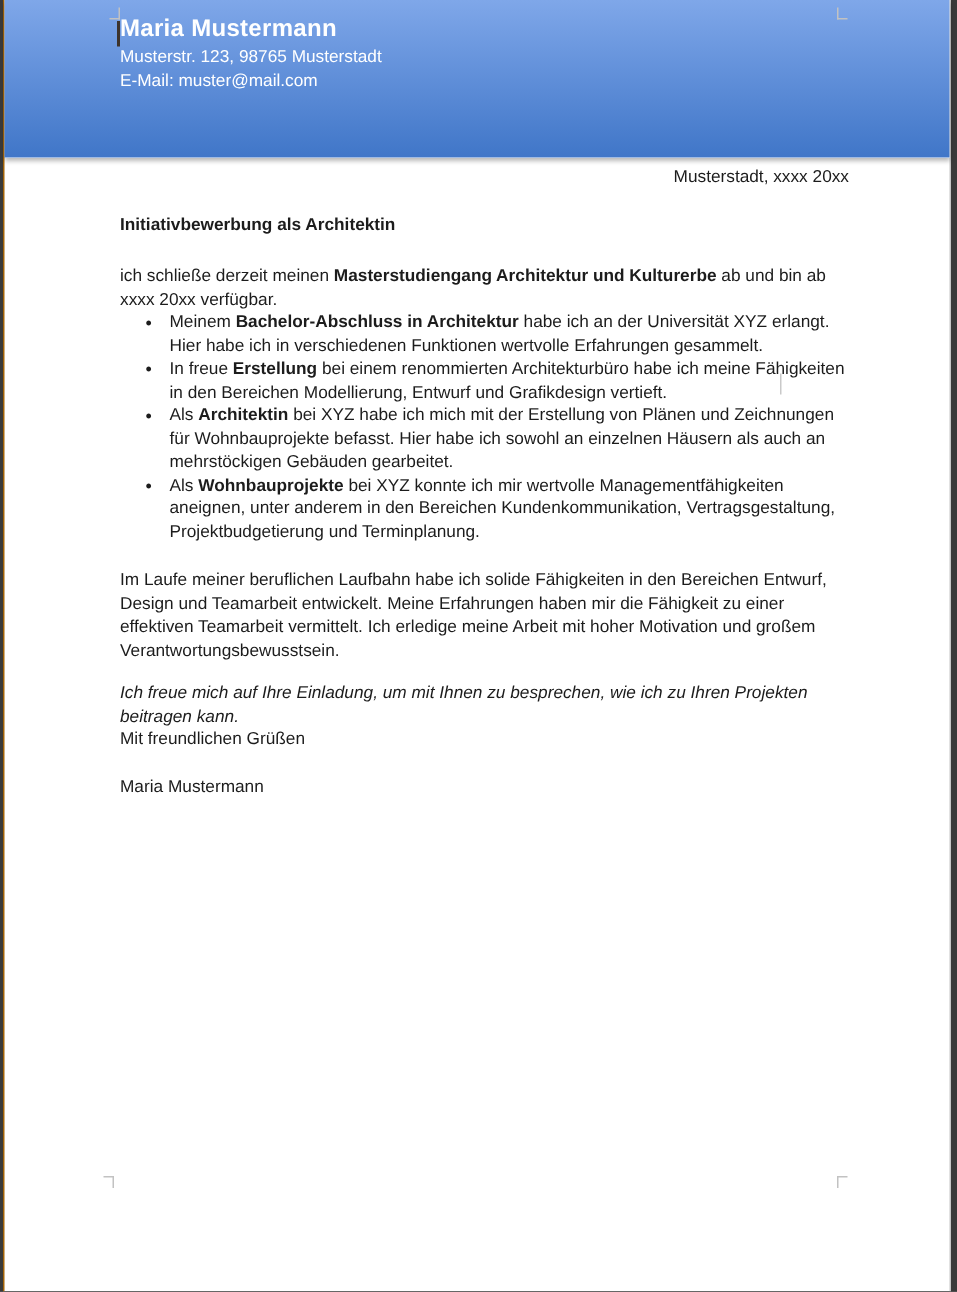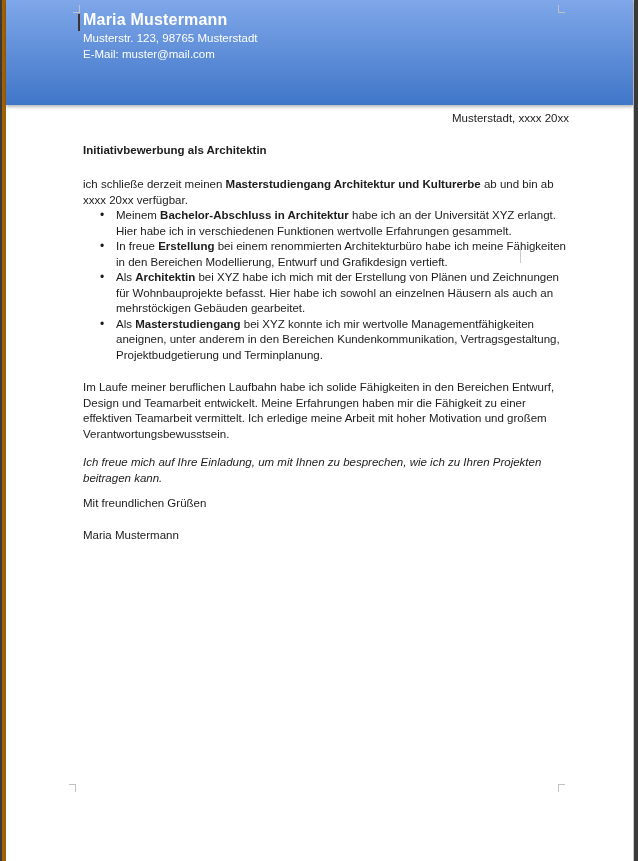--- a/index.html
+++ b/index.html
@@ -18,21 +18,21 @@
     background:var(--app-bg);
     overflow:hidden;
     font-family:"Liberation Sans","DejaVu Sans",sans-serif;
     color:var(--text);
   }
   .page{
     position:absolute;
     left:2px;top:0;
     width:632px;height:861px;
     background:var(--page-bg);
-    border-left:4px solid #a16207;
+    border-left:1px solid #a16207;
     border-right:1px solid #c6c6c6;
   }
   
   .header{
     position:relative;
     width:100%;height:105px;
     background:linear-gradient(to bottom,var(--hdr-top),var(--hdr-bottom));
     box-shadow:0 2px 3px rgba(0,0,0,0.28);
     color:#ffffff;
     padding:9px 0 0 77px;
@@ -64,21 +64,21 @@
     padding-left:33px;
   }
   ul.points li::before{
     content:"\2022";
     position:absolute;
     left:17px;top:0;
     font-size:12px;
   }
   .p2{margin-top:17px;}
   .p3{margin-top:13px;font-style:italic;}
-  .closing{margin-top:10px;}
+  .closing{margin-top:0;}
   .signature{margin-top:16px;}
   b{font-weight:bold;}
   
   .corner{position:absolute;width:7px;height:8px;}
   .corner.tl{left:73px;top:5px;border-right:1px solid var(--mark);border-bottom:1px solid var(--mark);}
   .corner.tr{left:558px;top:5px;border-left:1px solid var(--mark);border-bottom:1px solid var(--mark);}
   .corner.bl{left:69px;top:784px;border-right:1px solid var(--mark);border-top:1px solid var(--mark);}
   .corner.br{left:558px;top:784px;border-left:1px solid var(--mark);border-top:1px solid var(--mark);}
   
   .caret{
@@ -109,21 +109,21 @@
     <div class="content">
       <div class="date">Musterstadt, xxxx 20xx</div>
       <div class="subject">Initiativbewerbung als Architektin</div>
 
       <div class="p-intro"><span>ich schließe derzeit meinen </span><b>Masterstudiengang Architektur und Kulturerbe</b><span> ab und bin ab xxxx 20xx verfügbar.</span></div>
 
       <ul class="points">
         <li><span>Meinem </span><b>Bachelor-Abschluss in Architektur</b><span> habe ich an der Universität XYZ erlangt. Hier habe ich in verschiedenen Funktionen wertvolle Erfahrungen gesammelt.</span></li>
         <li><span>In freue </span><b>Erstellung</b><span> bei einem renommierten Architekturbüro habe ich meine Fähigkeiten in den Bereichen Modellierung, Entwurf und Grafikdesign vertieft.</span></li>
         <li><span>Als </span><b>Architektin</b><span> bei XYZ habe ich mich mit der Erstellung von Plänen und Zeichnungen für Wohnbauprojekte befasst. Hier habe ich sowohl an einzelnen Häusern als auch an mehrstöckigen Gebäuden gearbeitet.</span></li>
-        <li><span>Als </span><b>Masterstudiengang</b><span> bei XYZ konnte ich mir wertvolle Managementfähigkeiten aneignen, unter anderem in den Bereichen Kundenkommunikation, Vertragsgestaltung, Projektbudgetierung und Terminplanung.</span></li>
+        <li><span>Als </span><b>Wohnbauprojekte</b><span> bei XYZ konnte ich mir wertvolle Managementfähigkeiten aneignen, unter anderem in den Bereichen Kundenkommunikation, Vertragsgestaltung, Projektbudgetierung und Terminplanung.</span></li>
       </ul>
 
       <div class="p2">Im Laufe meiner beruflichen Laufbahn habe ich solide Fähigkeiten in den Bereichen Entwurf, Design und Teamarbeit entwickelt. Meine Erfahrungen haben mir die Fähigkeit zu einer effektiven Teamarbeit vermittelt. Ich erledige meine Arbeit mit hoher Motivation und großem Verantwortungsbewusstsein.</div>
       <div class="p3">Ich freue mich auf Ihre Einladung, um mit Ihnen zu besprechen, wie ich zu Ihren Projekten beitragen kann.</div>
       <div class="closing">Mit freundlichen Grüßen</div>
       <div class="signature">Maria Mustermann</div>
     </div>
   </div>
 
   <div class="corner tl"></div>

